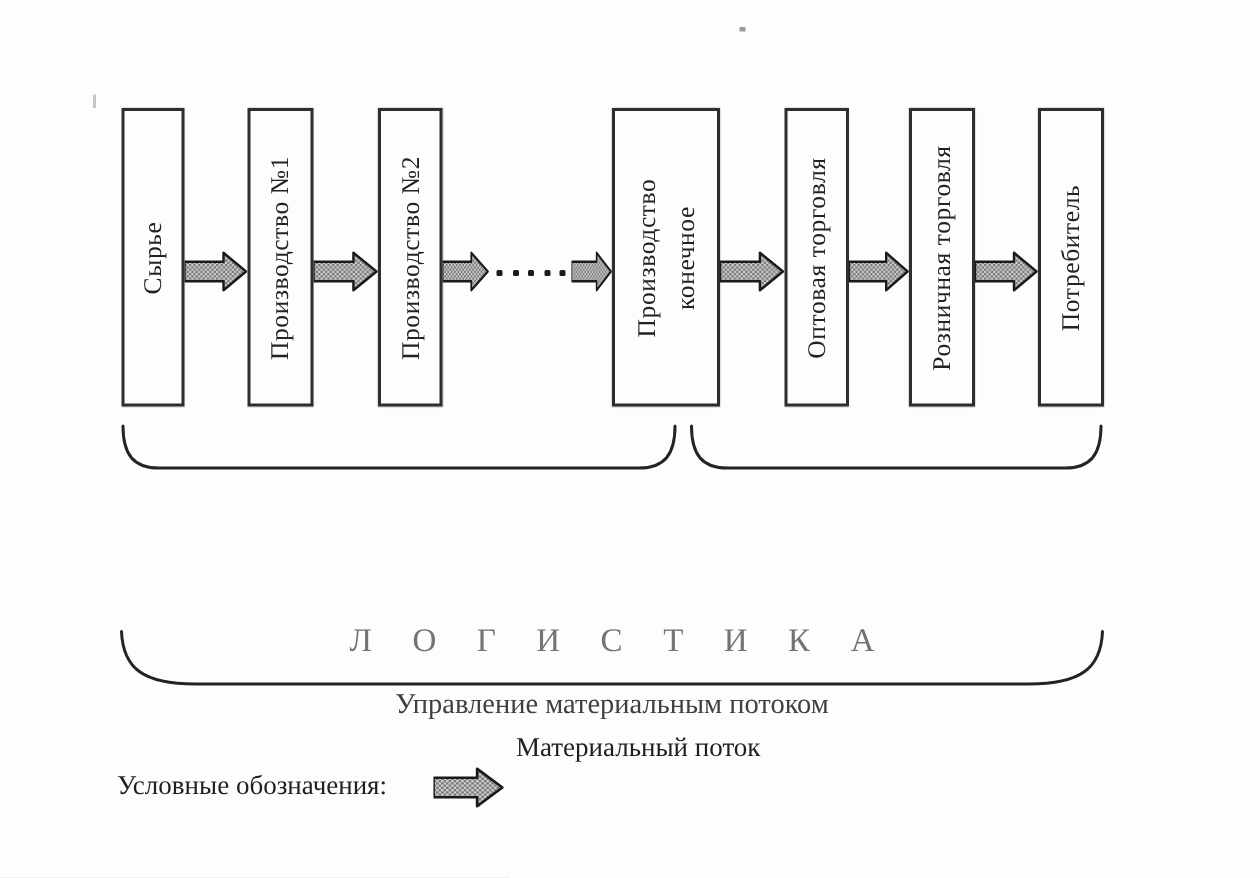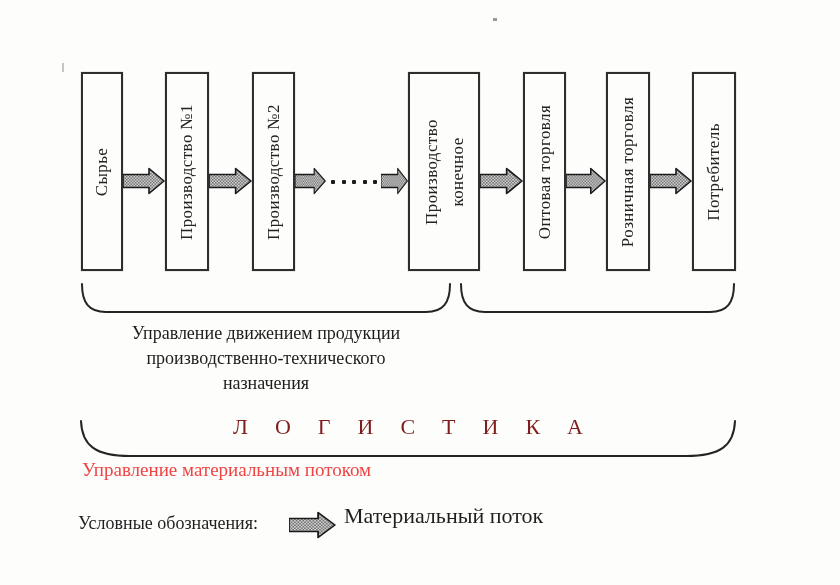--- a/index.html
+++ b/index.html
@@ -37,28 +37,28 @@
   
   .group-label {
     position: absolute; top: 321px; text-align: center;
     font-size: 18px; line-height: 1.38; white-space: pre-line; color: #1d1d1d;
   }
   .group-label.left { left: 82px; width: 368px; }
   .group-label.right { left: 461px; width: 273px; }
   .logistics-title {
     position: absolute; left: 82px; top: 414px; width: 652px;
     text-align: center; font-size: 22px; letter-spacing: 27px; padding-left: 27px;
-    box-sizing: border-box; color: #7f1d1d;
+    box-sizing: border-box; color: #737373;
   }
   .logistics-subtitle {
     position: absolute; left: 82px; top: 459px; width: 652px;
-    font-size: 19px; color: #ef4444;
+    text-align: center; font-size: 19px; color: #404040;
   }
   .legend-title { position: absolute; left: 78px; top: 513px; font-size: 18px; }
-  .legend-label { position: absolute; left: 344px; top: 503px; font-size: 22px; }
+  .legend-label { position: absolute; left: 344px; top: 488px; font-size: 18px; }
   .legend-arrow { top: 511px; }
   
   .speckle { position: absolute; background: #9a9a9a; }
   .speckle.s1 { left: 493px; top: 18px; width: 4px; height: 3px; }
   .speckle.s2 { left: 62px; top: 63px; width: 2px; height: 9px; background: #c6c6c6; }
 </style>
 </head>
 <body>
 
 <div class="canvas">
@@ -130,23 +130,20 @@
   <svg class="arrow" style="left:650px;width:42px" viewBox="0 0 42 28" preserveAspectRatio="none">
       <use href="#arrowShape"></use>
     </svg>
 
   <svg class="braces" width="840" height="585" viewBox="0 0 840 585">
     <path d="M 82,284 C 82,303 89,312 106,312 L 426,312 C 443,312 450,303 450,284"></path>
     <path d="M 461,284 C 461,303 468,312 485,312 L 710,312 C 727,312 734,303 734,284"></path>
     <path d="M 81,421 C 82,446 96,456 130,456 L 686,456 C 720,456 734,446 735,421"></path>
   </svg>
 
-  <div class="group-label left">Управление движением продукции
-производственно-технического
-назначения</div>
 
   <div class="logistics-title">ЛОГИСТИКА</div>
   <div class="logistics-subtitle">Управление материальным потоком</div>
 
   <div class="legend-title">Условные обозначения:</div>
   <svg class="arrow legend-arrow" style="left:289px;width:47px" viewBox="0 0 42 28" preserveAspectRatio="none">
       <use href="#arrowShape"></use>
     </svg>
   <div class="legend-label">Материальный поток</div>
 

